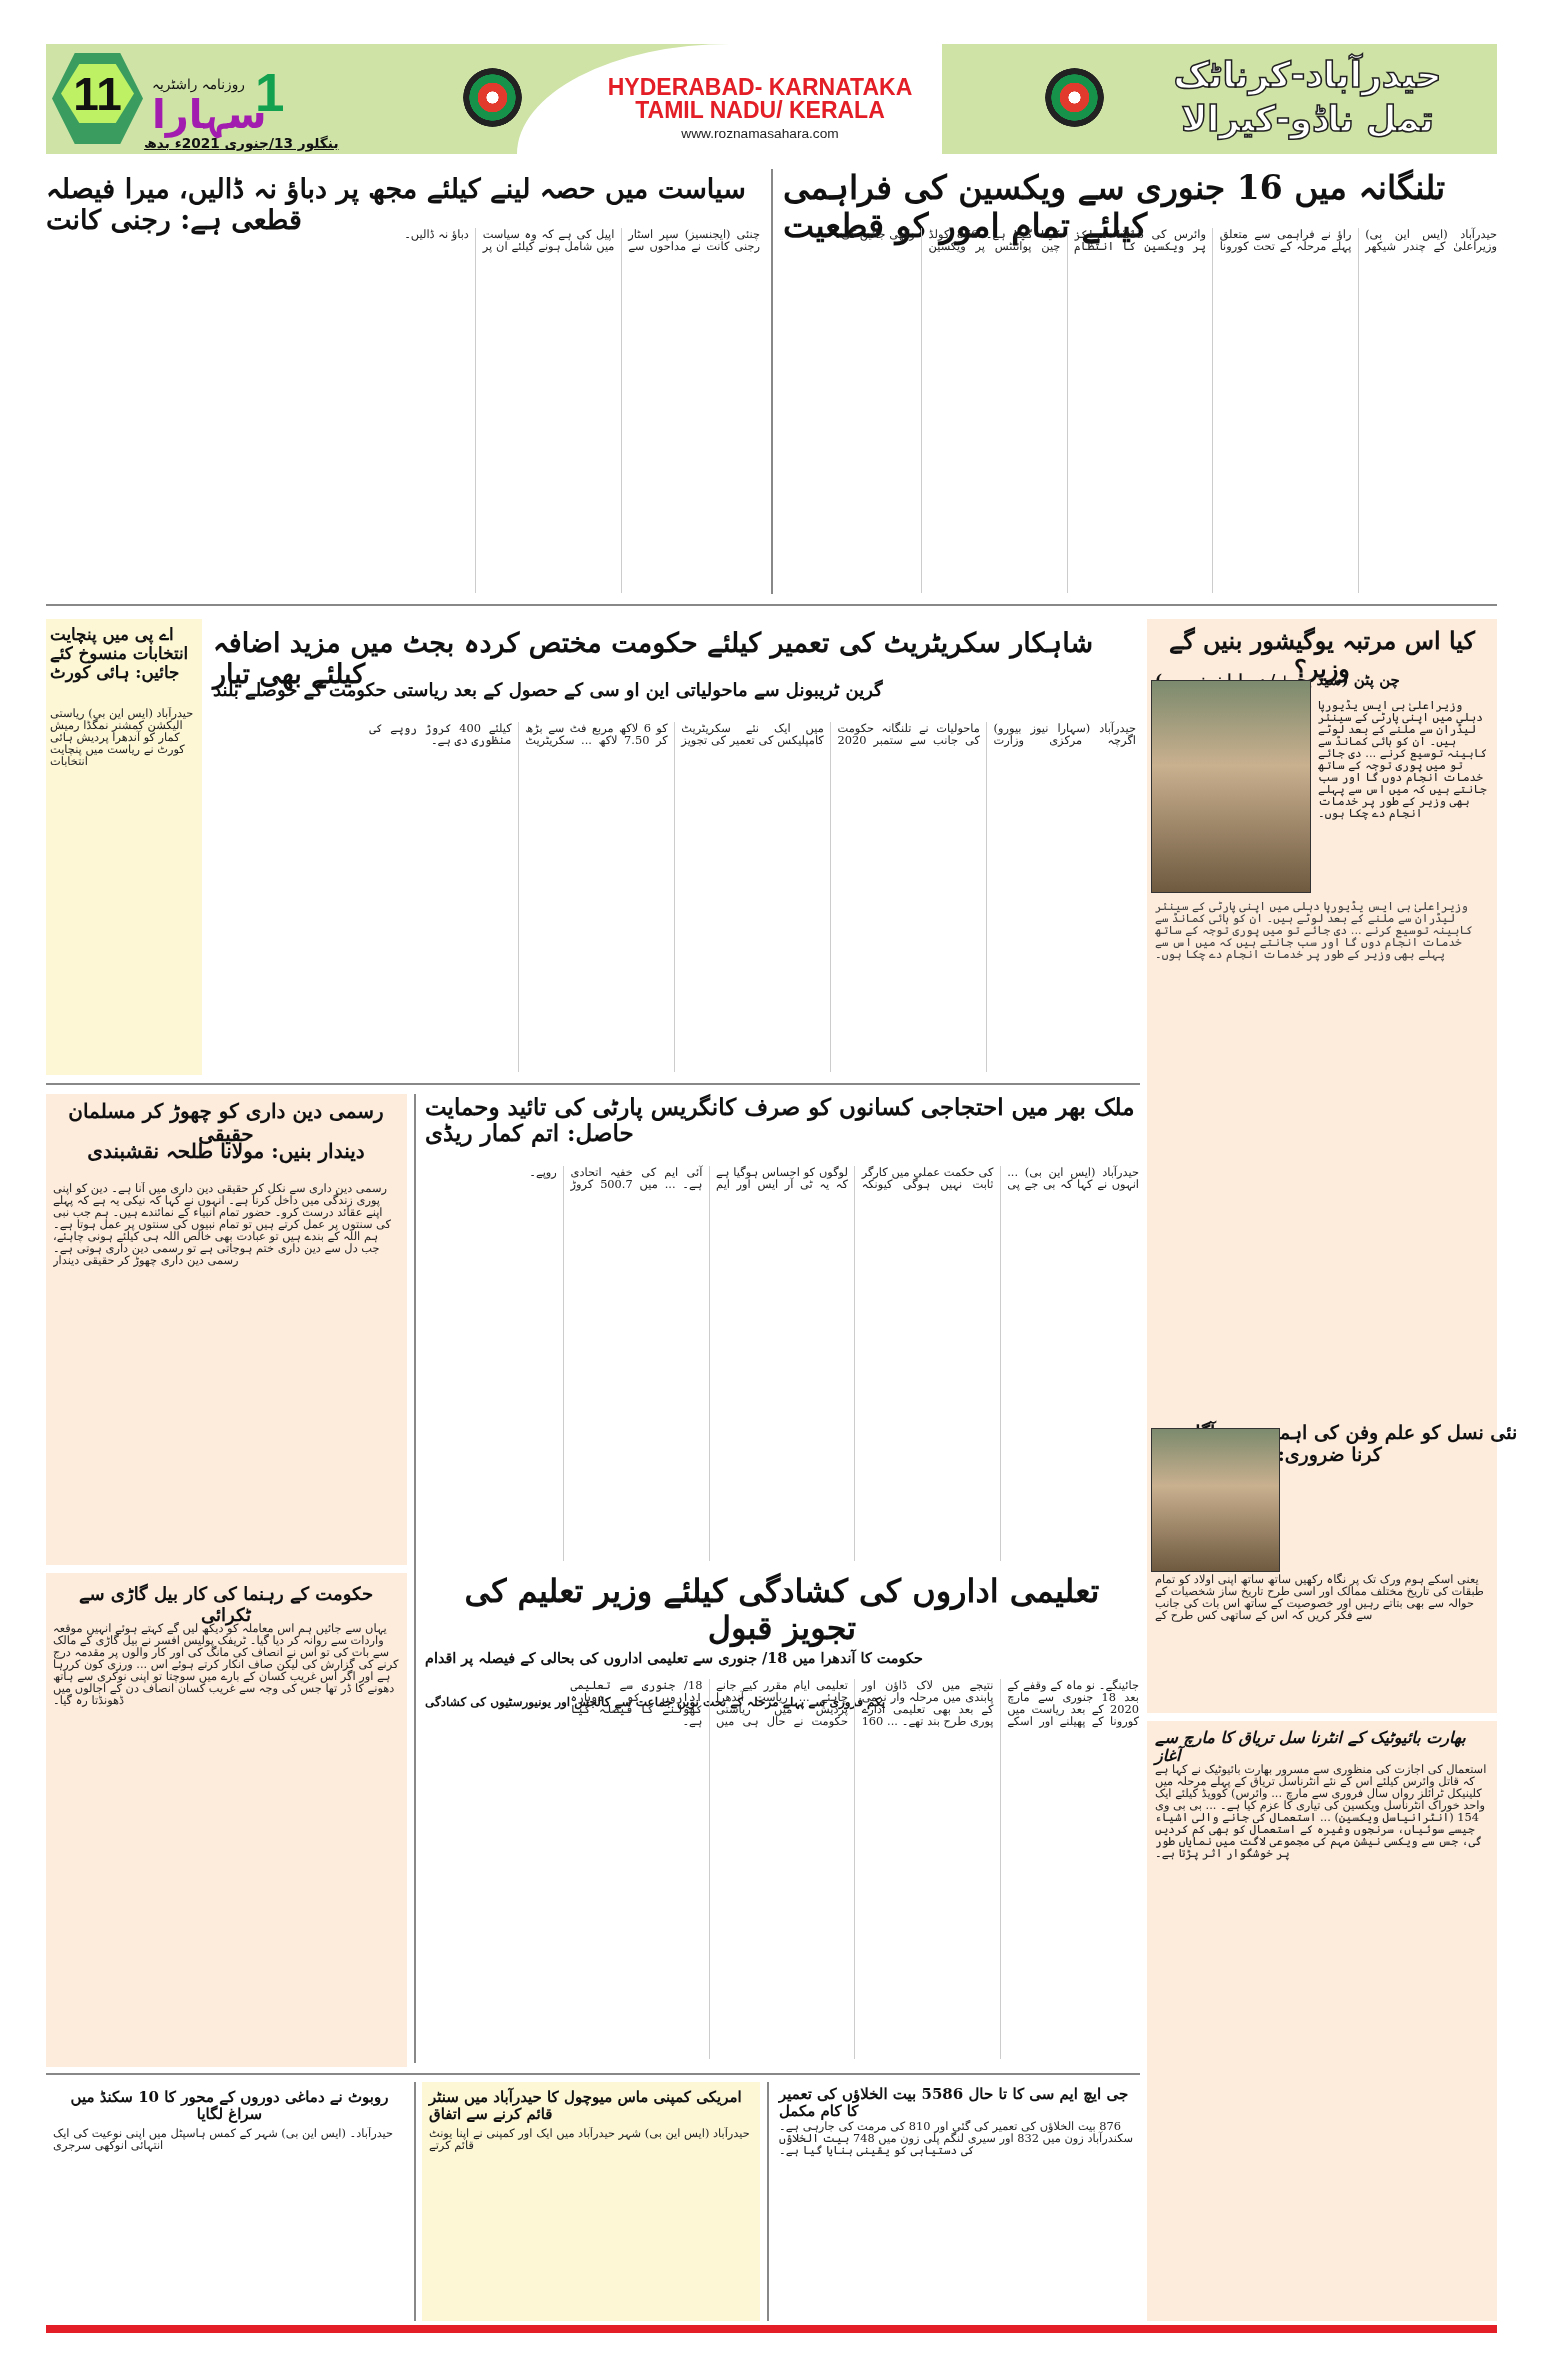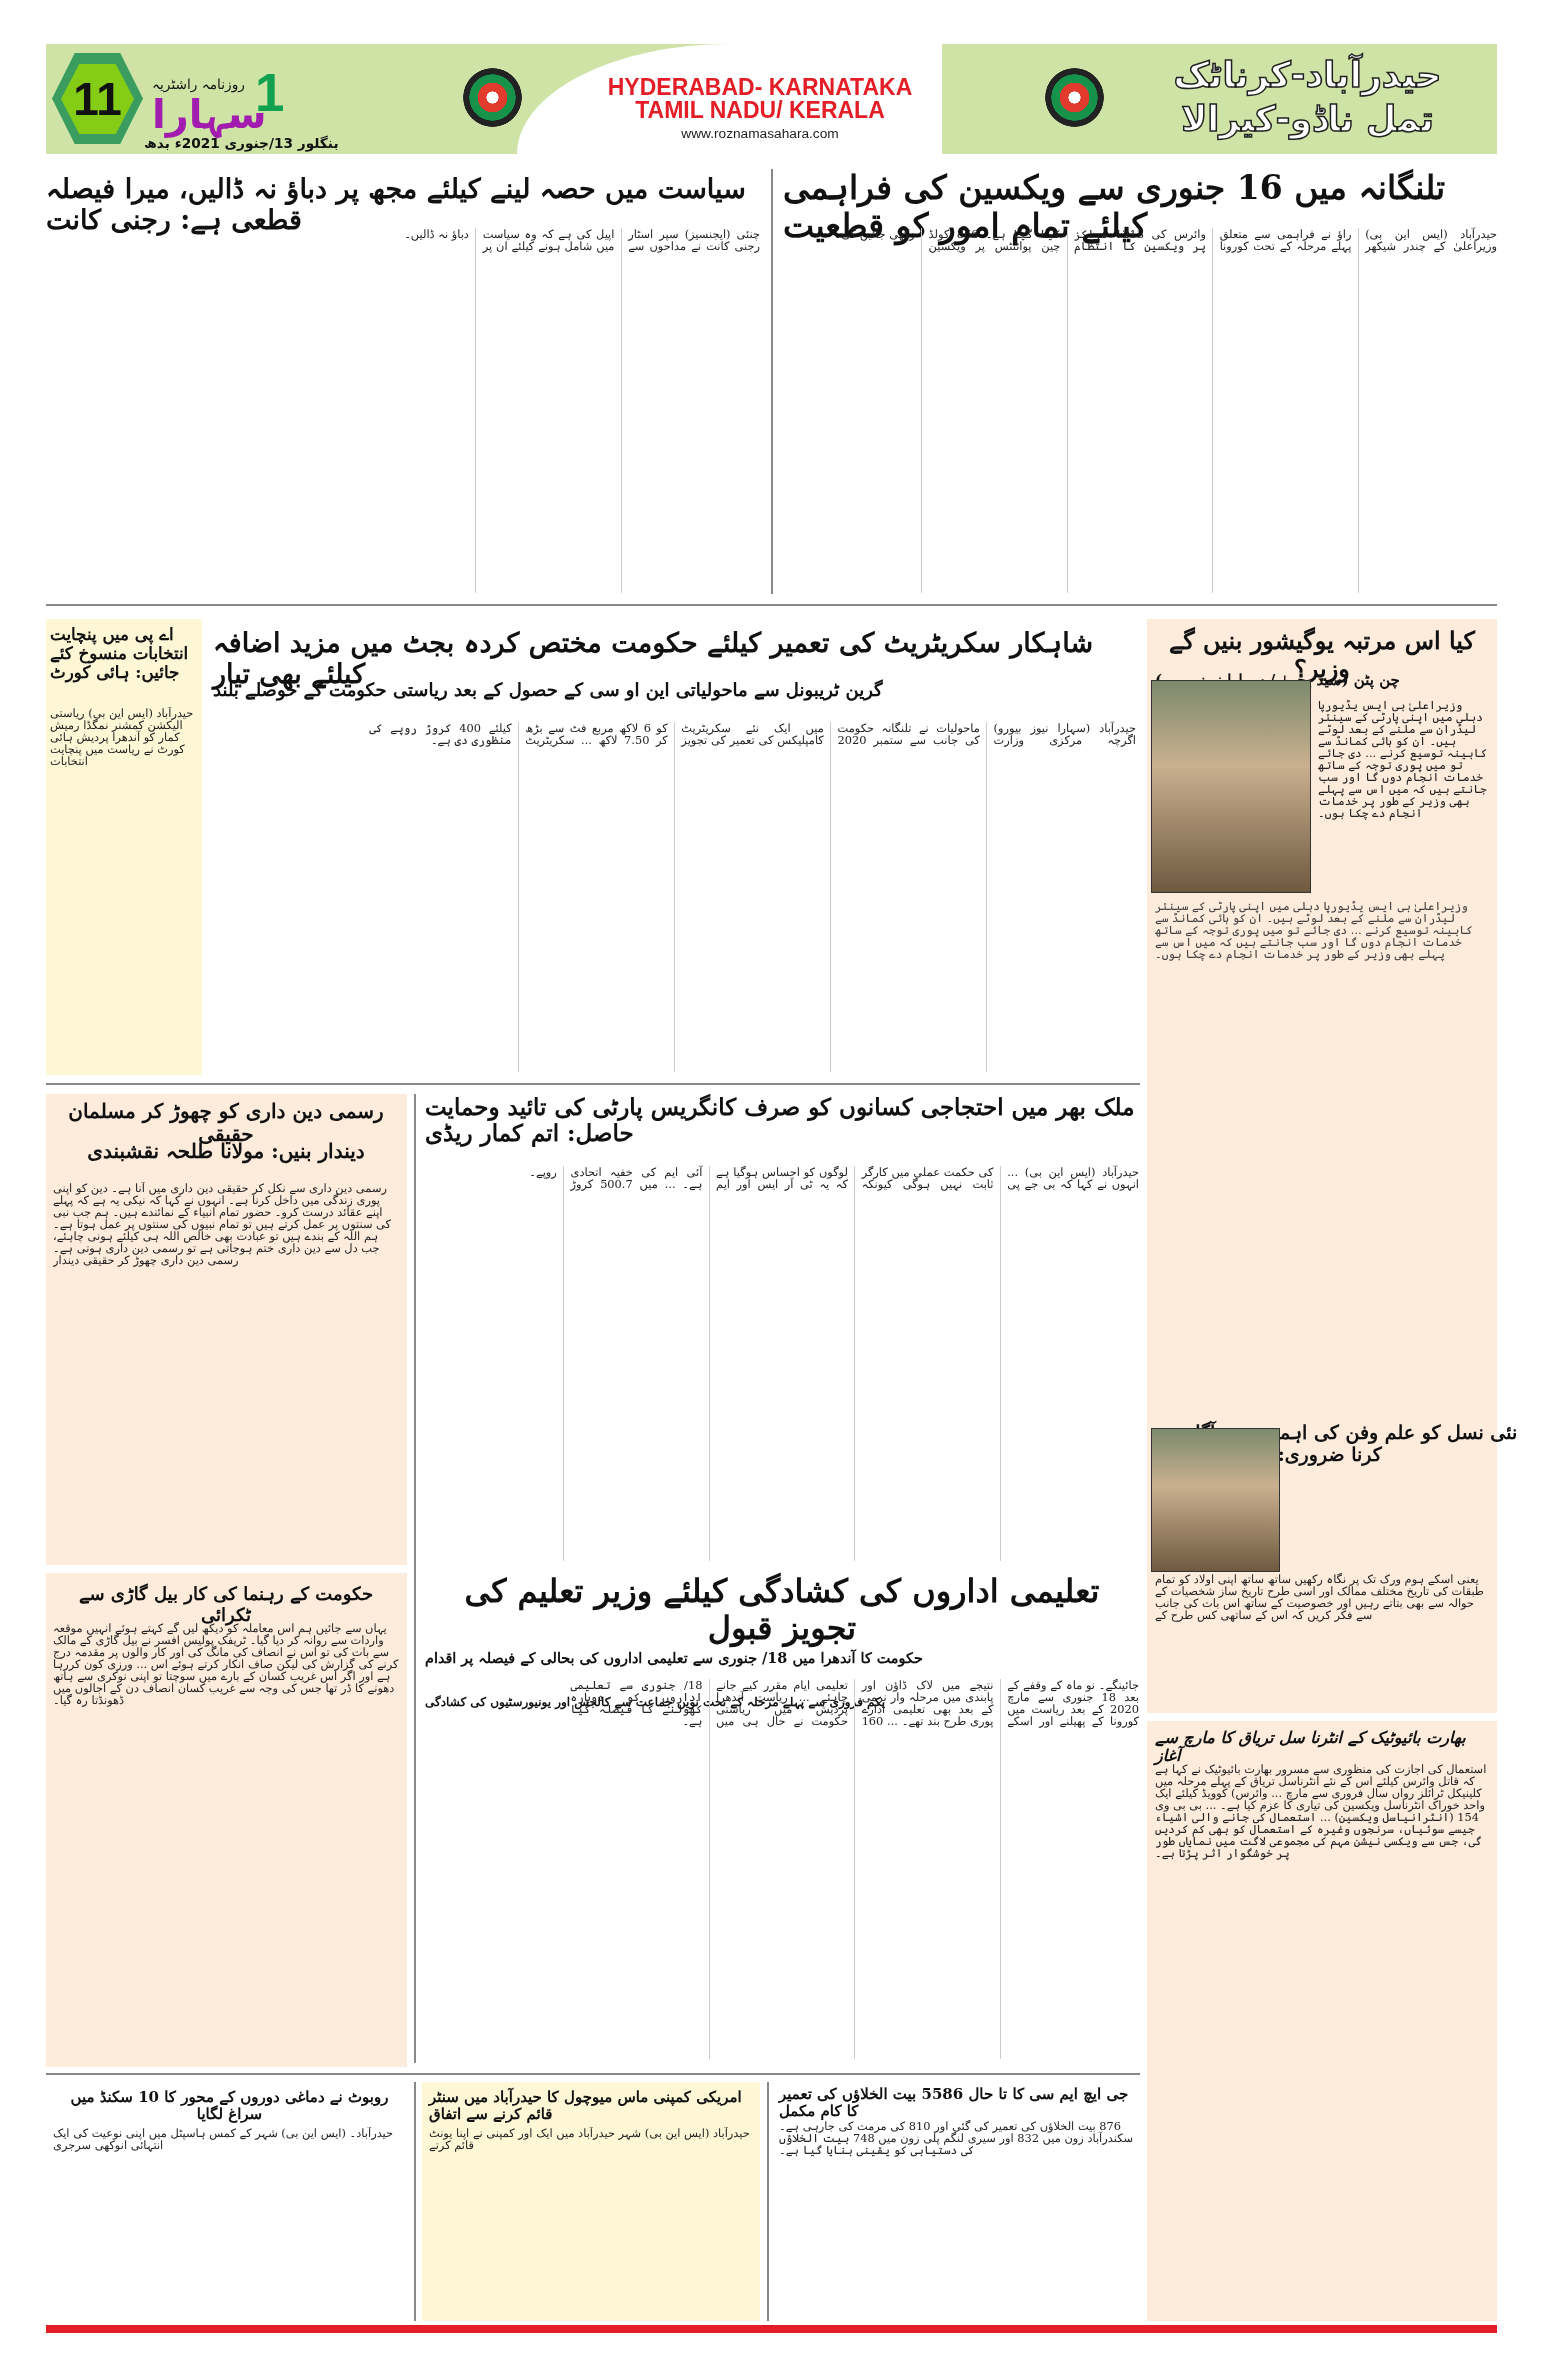--- a/index.html
+++ b/index.html
@@ -3,25 +3,25 @@
 <meta charset="utf-8">
 <style>
   html,body{margin:0;padding:0;background:#fff;}
   body{width:1546px;height:2377px;position:relative;overflow:hidden;font-family:"DejaVu Sans",sans-serif;color:#111;}
   .abs{position:absolute;box-sizing:border-box;}
   .rtl{direction:rtl;text-align:left;}
   
   #masthead{left:46px;top:44px;width:1451px;height:110px;background:#cfe3a6;}
   #mast-white{left:517px;top:44px;width:425px;height:110px;background:#fff;border-radius:213px 0 0 0/110px 0 0 0;}
   #page-hex{left:52px;top:53px;width:91px;height:91px;background:#3a9c5e;clip-path:polygon(25% 0,75% 0,100% 50%,75% 100%,25% 100%,0 50%);}
-  #page-hex-inner{left:61px;top:64px;width:73px;height:70px;background:#84cc16;clip-path:polygon(25% 0,75% 0,100% 50%,75% 100%,25% 100%,0 50%);display:flex;align-items:center;justify-content:center;font:bold 46px "Liberation Sans",sans-serif;}
+  #page-hex-inner{left:61px;top:64px;width:73px;height:59px;background:#bef264;clip-path:polygon(25% 0,75% 0,100% 50%,75% 100%,25% 100%,0 50%);display:flex;align-items:center;justify-content:center;font:bold 46px "Liberation Sans",sans-serif;}
   #logo-one{left:255px;top:62px;width:23px;height:61px;color:#12a14e;font:bold 53px "Liberation Sans",sans-serif;line-height:61px;}
   #logo-word{left:152px;top:91px;width:198px;height:46px;font:bold 40px "DejaVu Sans",sans-serif;line-height:46px;color:#a21caf;}
   #logo-sub{left:152px;top:76px;width:129px;height:18px;font:13.7px "DejaVu Serif",serif;}
-  #logo-date{left:144px;top:135px;width:213px;height:18px;font:bold 13.7px "DejaVu Sans",sans-serif;}
+  #logo-date{left:144px;top:135px;width:213px;height:18px;font:bold 13.7px "DejaVu Sans",sans-serif;text-decoration:underline;}
   .sun{width:59px;height:59px;border-radius:50%;background:radial-gradient(circle,#fff 0 14%,#e23b2e 15% 35%,#17924a 36% 55%,#222 56% 70%,transparent 71%);}
   #sun-left{left:463px;top:68px;}
   #sun-right{left:1045px;top:68px;}
   #edition{left:593px;top:76px;width:334px;height:68px;text-align:center;color:#e41e26;font:bold 23px "Liberation Sans",sans-serif;line-height:23px;}
   #website{left:593px;top:126px;width:334px;height:15px;text-align:center;font:13.7px "Liberation Sans",sans-serif;color:#222;}
   #region-title{left:1125px;top:53px;width:365px;height:95px;font:bold 35px "DejaVu Sans",sans-serif;line-height:44px;color:#fff;-webkit-text-stroke:1.5px #222;text-align:center;}
   
   .hl{font-family:"DejaVu Serif",serif;font-weight:bold;color:#111;line-height:1.15;}
   .body{font-family:"DejaVu Serif",serif;font-size:11.4px;line-height:12px;color:#222;}
   .cols{column-gap:13.7px;column-rule:0.8px solid #ccc;direction:rtl;text-align:justify;}

